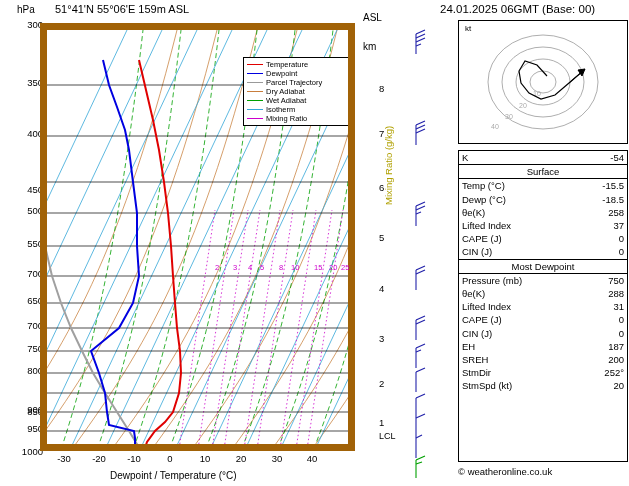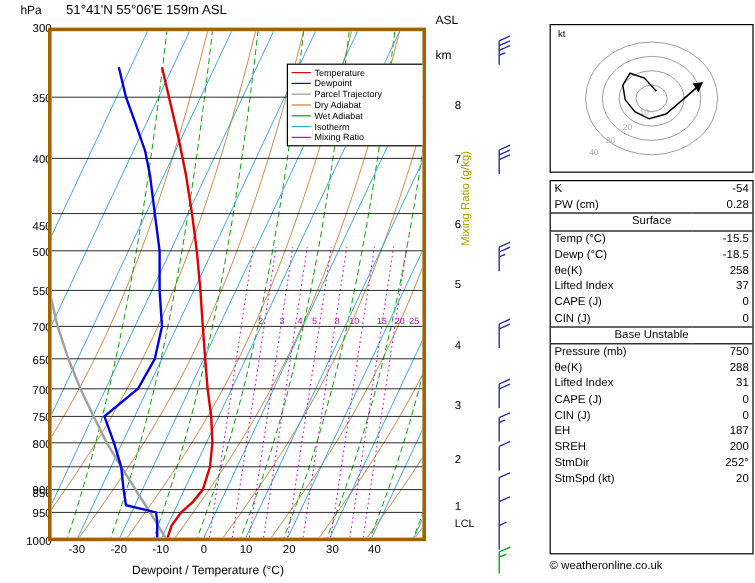--- a/index.html
+++ b/index.html
@@ -17,21 +17,21 @@
 
   
   #sounding { position:absolute; left:0; top:0; width:400px; height:486px; }
   #hpa-label { position:absolute; left:17px; top:4px; font-size:10px; }
   #station-title { position:absolute; left:55px; top:3px; font-size:11px; }
   #km-label { position:absolute; left:363px; top:2px; font-size:10px; line-height:10px;margin-top:40px; }
   #km-label2 { position:absolute; left:363px; top:13px; font-size:10px; line-height:10px; }
 
   .plot-frame {
     position:absolute; left:40px; top:23px; width:315px; height:428px;
-    border:3px solid #a16207;
+    border:7px solid #a16207;
     overflow:hidden;
   }
   .xaxis-label {
     position:absolute; left:110px; top:470px; font-size:10px;
   }
   .ytick { position:absolute; right:357px; font-size:9.5px; text-align:right; width:28px; }
   .xtick { position:absolute; top:453px; font-size:9.5px; text-align:center; width:30px; }
   .kmtick { position:absolute; left:379px; font-size:9.5px; }
 
   
@@ -298,20 +298,21 @@
         <g stroke="#00a000" transform="translate(18,440)">
           <line x1="0" y1="0" x2="0" y2="18"></line>
           <line x1="0" y1="0" x2="9" y2="-4"></line>
             <line x1="0" y1="4" x2="6" y2="2"></line>
         </g>
       </g>
     </svg>
   </div>
 
   <div id="right">
+    <div id="date-title">24.01.2025 06GMT (Base: 00)</div>
 
     <div class="panel" id="hodo-panel">
       <div class="hodo-kt">kt</div>
       <svg width="168" height="122" viewBox="0 0 168 122">
         <g stroke="#999999" fill="none" stroke-width="0.8">
           <ellipse cx="84" cy="61" rx="13" ry="11"></ellipse>
           <ellipse cx="84" cy="61" rx="27" ry="23"></ellipse>
           <ellipse cx="84" cy="61" rx="41" ry="35"></ellipse>
           <ellipse cx="84" cy="61" rx="55" ry="47"></ellipse>
         </g>
@@ -330,24 +331,20 @@
     </div>
 
     <div class="panel" id="tbl-panel">
       <table class="tbl">
         <tbody>
           <tr>
             <td>K</td>
             <td class="v">-54</td>
           </tr>
           <tr>
-            <td>PW (cm)</td>
-            <td class="v">0.28</td>
-          </tr>
-          <tr>
             <td class="sect" colspan="2">Surface</td>
           </tr>
           <tr>
             <td>Temp (°C)</td>
             <td class="v">-15.5</td>
           </tr>
           <tr>
             <td>Dewp (°C)</td>
             <td class="v">-18.5</td>
           </tr>
@@ -361,21 +358,21 @@
           </tr>
           <tr>
             <td>CAPE (J)</td>
             <td class="v">0</td>
           </tr>
           <tr>
             <td>CIN (J)</td>
             <td class="v">0</td>
           </tr>
           <tr>
-            <td class="sect" colspan="2">Base Unstable</td>
+            <td class="sect" colspan="2">Most Dewpoint</td>
           </tr>
           <tr>
             <td>Pressure (mb)</td>
             <td class="v">750</td>
           </tr>
           <tr>
             <td>θe(K)</td>
             <td class="v">288</td>
           </tr>
           <tr>

